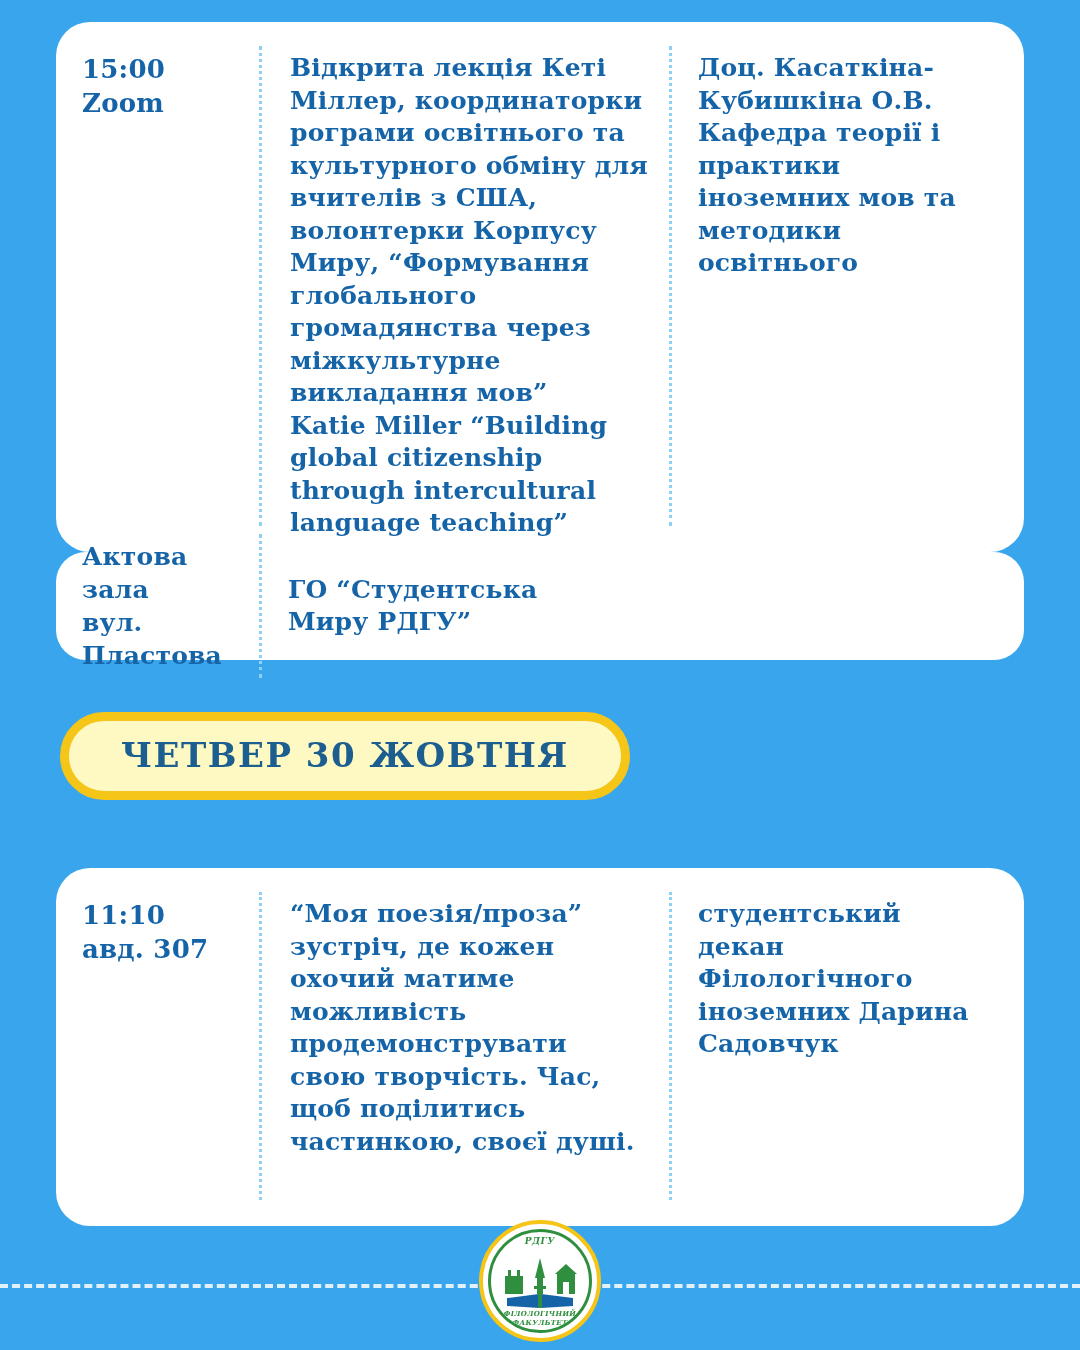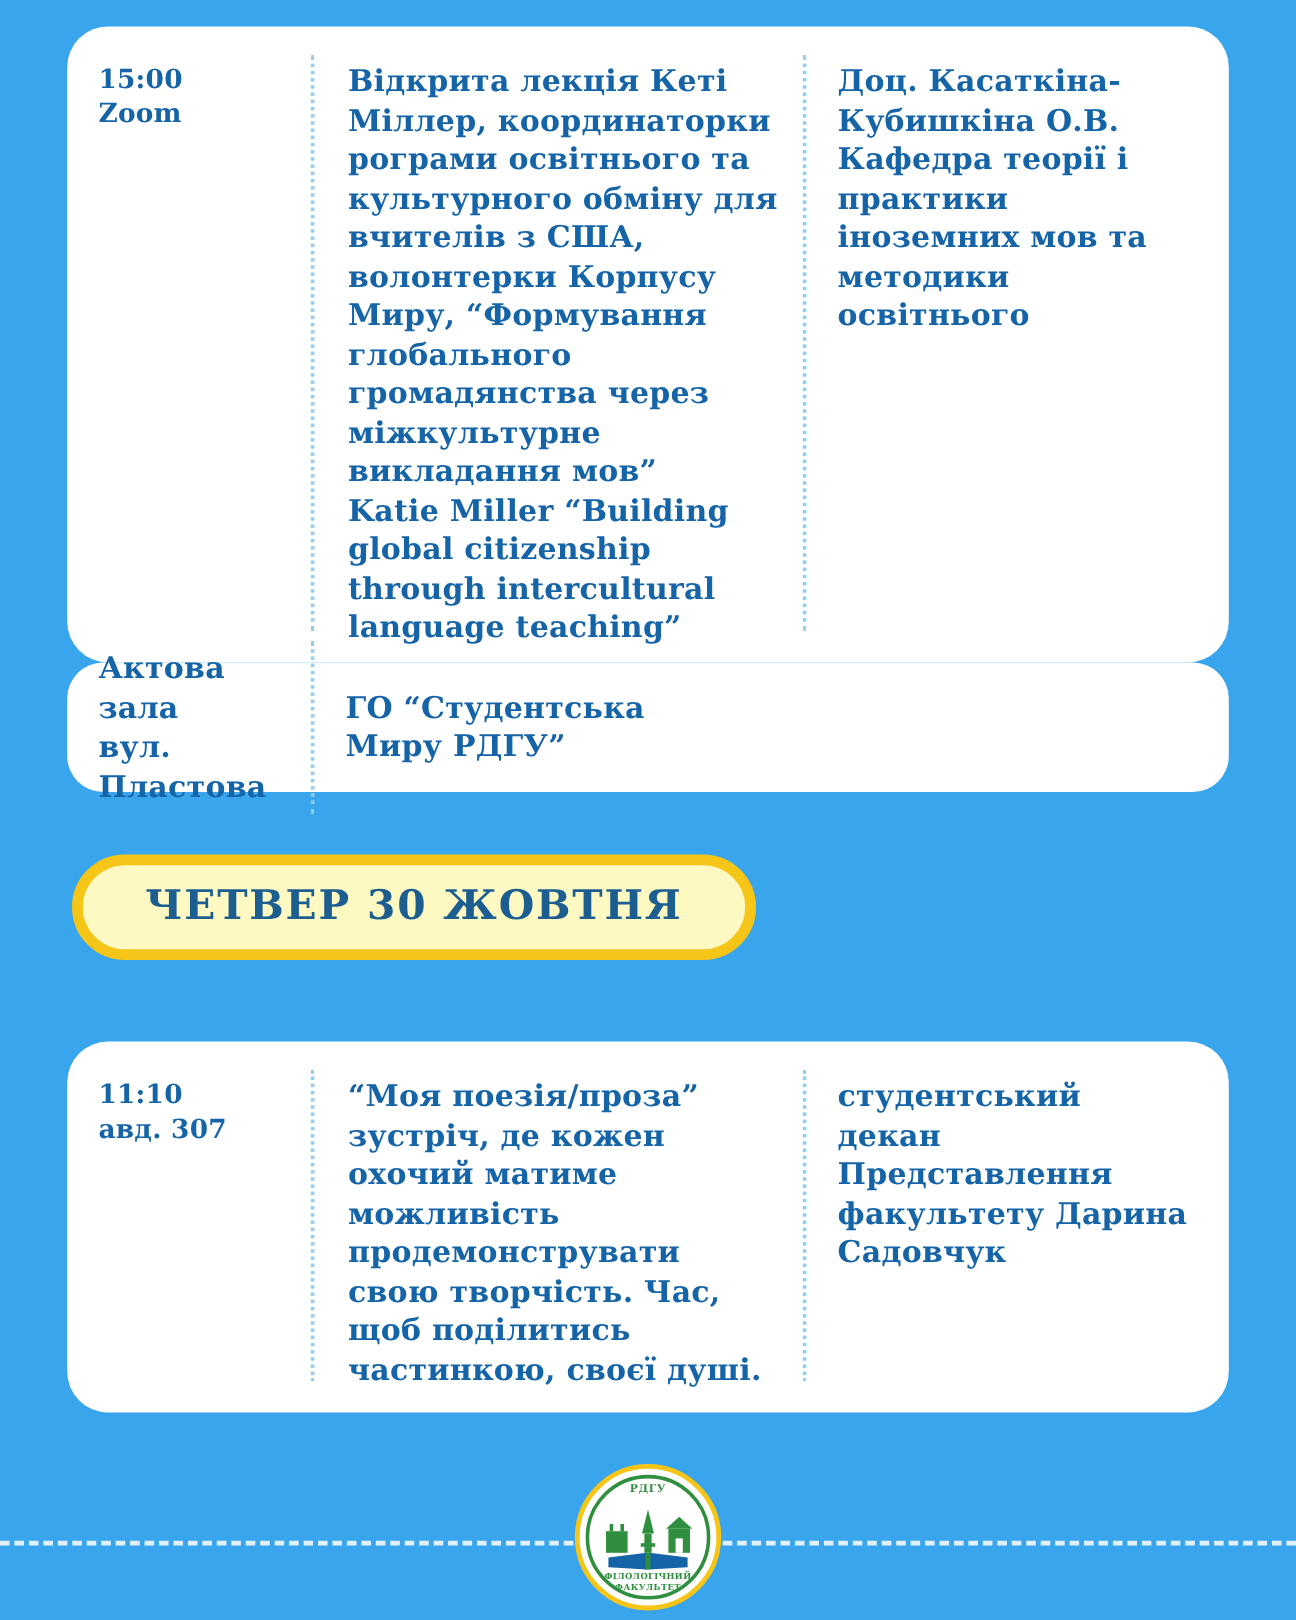--- a/index.html
+++ b/index.html
@@ -55,21 +55,21 @@
 
   .txt {
     color: #1664a8;
     font-weight: bold;
     font-size: 25px;
     line-height: 1.30;
     letter-spacing: 0.2px;
     white-space: pre-line;
   }
   .txt.time {
-    font-size: 22px;
+    font-size: 26px;
     line-height: 1.32;
   }
   .txt.person {
     font-size: 25px;
     line-height: 1.30;
   }
 
   
   #card-lecture {
     height: 530px;
@@ -81,21 +81,21 @@
   #card-presentation {
     height: 108px;
     padding-top: 16px;
     padding-bottom: 16px;
     border-radius: 30px;
     align-items: center;
   }
   #card-presentation .txt { font-size: 25px; }
 
   #card-poetry {
-    height: 309px;
+    height: 358px;
     margin-top: 68px;
     padding-top: 24px;
   }
 
   
   .day-banner-wrap {
     margin-top: 52px;
     padding-left: 4px;
   }
   .day-banner {
@@ -134,20 +134,21 @@
     transform: translateX(-50%);
     width: 122px;
     height: 122px;
     border-radius: 50%;
     background: #ffffff;
     border: 4px solid #f5c518;
     box-sizing: border-box;
     display: flex;
     align-items: center;
     justify-content: center;
+    font-style: italic;
   }
   .logo-inner {
     width: 104px;
     height: 104px;
     border-radius: 50%;
     background: #ffffff;
     border: 3px solid #2f8f3e;
     box-sizing: border-box;
     position: relative;
     overflow: hidden;
@@ -216,21 +217,21 @@
 
   <div class="card" id="card-poetry">
     <div class="col-time">
       <div class="txt time">11:10
 авд. 307</div>
     </div>
     <div class="col-title">
       <div class="txt">“Моя поезія/проза” зустріч, де кожен охочий матиме можливість продемонструвати свою творчість. Час, щоб поділитись частинкою, своєї душі.</div>
     </div>
     <div class="col-person">
-      <div class="txt person">студентський декан Представлення факультету Дарина Садовчук</div>
+      <div class="txt person">студентський декан Філологічного іноземних Дарина Садовчук</div>
     </div>
   </div>
 
   <div class="footer">
     <div class="dash-line"></div>
     <div class="logo">
       <div class="logo-inner">
         <div class="logo-top">РДГУ</div>
         <svg class="logo-art" width="78" height="56" viewBox="0 0 78 56">
           <g fill="#2f8f3e">

